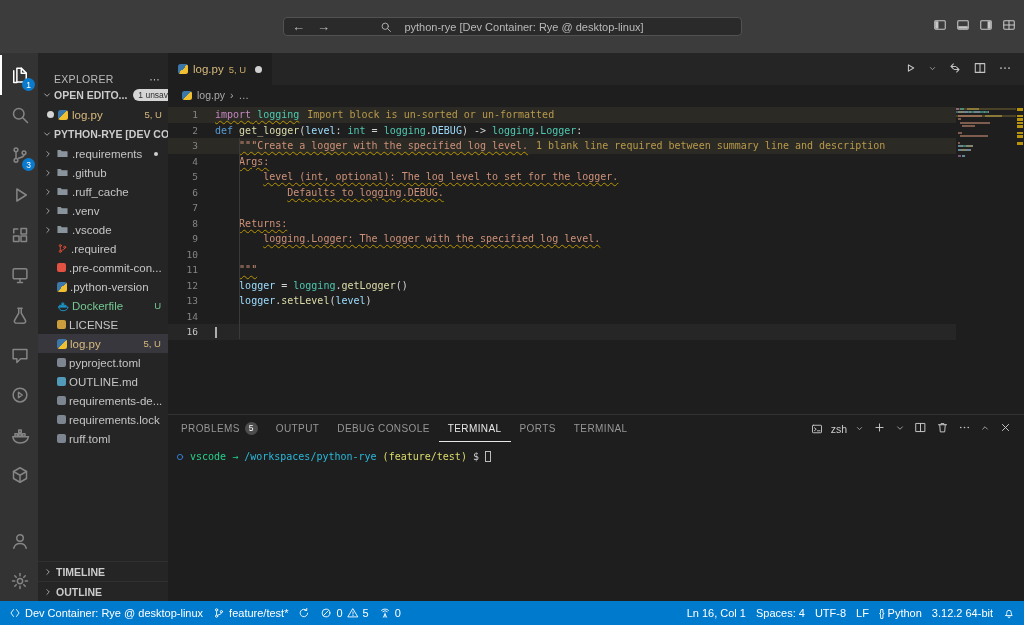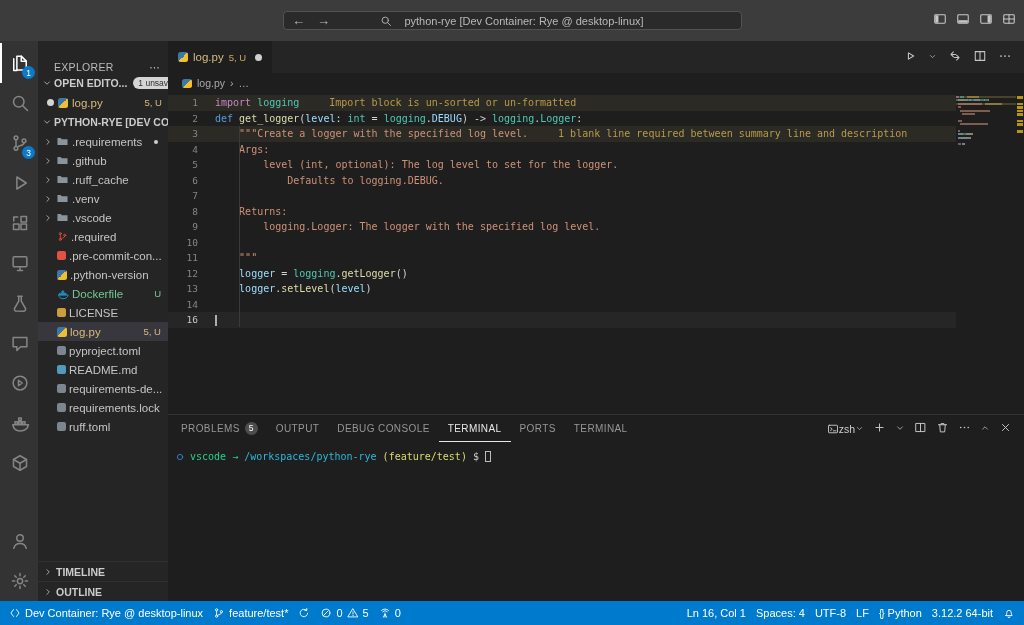--- a/index.html
+++ b/index.html
@@ -5,21 +5,21 @@
   *{box-sizing:border-box;margin:0;padding:0}
   html,body{width:1024px;height:625px;overflow:hidden}
   body{background:#1e1e1e;font-family:"Liberation Sans",sans-serif;font-size:12px;color:#cccccc}
   .app{display:flex;flex-direction:column;width:1024px;height:625px}
   .ic{display:inline-flex;align-items:center;justify-content:center;line-height:0;flex:0 0 auto}
 
   
   .titlebar{flex:0 0 24px;background:#3c3c3c;display:flex;align-items:center;position:relative}
   .tb-nav{position:absolute;left:292px;display:flex;gap:12px;color:#bdbdbd;font-size:13px}
   .tb-nav span{cursor:default}
-  .tb-search{margin:11px auto;width:459px;height:19px;background:#2a2a2a;border:1px solid #525252;border-radius:4px;display:flex;align-items:center;justify-content:center;gap:12px;color:#b9b9b9;font-size:11px;white-space:nowrap}
+  .tb-search{margin:17px auto;width:459px;height:19px;background:#2a2a2a;border:1px solid #525252;border-radius:4px;display:flex;align-items:center;justify-content:center;gap:12px;color:#b9b9b9;font-size:11px;white-space:nowrap}
   .tb-right{position:absolute;right:8px;display:flex;gap:9px;color:#c8c8c8}
 
   
   .main{flex:1;display:flex;min-height:0}
 
   
   .activitybar{flex:0 0 38px;background:#333333;display:flex;flex-direction:column;align-items:stretch;padding-top:2px}
   .ab-item{height:40px;display:flex;align-items:center;justify-content:center;color:#858585;position:relative;border-left:2px solid transparent}
   .ab-item.active{color:#ffffff;border-left-color:#ffffff}
   .ab-badge{position:absolute;right:3px;bottom:4px;background:#0a7acc;color:#fff;font-size:8.5px;min-width:13px;height:13px;border-radius:7px;display:flex;align-items:center;justify-content:center;padding:0 3px}
@@ -54,39 +54,39 @@
   .tab-actions{margin-left:auto;display:flex;align-items:center;gap:11px;padding-right:12px;color:#c5c5c5}
   .breadcrumb{flex:0 0 20px;background:#1e1e1e;display:flex;align-items:center;gap:5px;padding-left:14px;font-size:10.5px;color:#a9a9a9}
   .editor{flex:1;position:relative;overflow:hidden;background:#1e1e1e;font-family:"DejaVu Sans Mono",monospace;font-size:10px}
   #code{position:absolute;left:0;top:2px;right:68px}
   .cl{display:flex;height:15.5px;line-height:15.5px;position:relative}
   .cl.warnline{background:rgba(215,186,125,0.08)}
   .cl.curline{background:rgba(255,255,255,0.04)}
   .ln{flex:0 0 30px;text-align:right;color:#858585;font-size:9.5px}
   .curline .ln{color:#c6c6c6}
   .ct{padding-left:17px;white-space:pre}
-  .wavy{text-decoration-style:wavy;text-decoration-color:#b89500;text-decoration-thickness:1px;text-underline-offset:2px}
-  .diag{color:#b89a4b;padding-left:30px}
+  .wavy{text-decoration:underline;text-decoration-style:wavy;text-decoration-color:#b89500;text-decoration-thickness:1px;text-underline-offset:2px}
+  .diag{color:#b89a4b;padding-left:8px}
   .caret{display:inline-block;width:1.5px;height:11px;background:#aeafad;vertical-align:middle;margin-right:-1.5px}
   .guide{position:absolute;width:1px;background:#3a3a3a}
   .minimap{position:absolute;right:8px;top:3px;width:60px;bottom:0;overflow:hidden}
   .mm-line{display:flex;height:2px;margin-bottom:1.4px;overflow:hidden}
   .mm-line span{height:2px;flex:0 0 auto}
   .mm-line.warn{background:rgba(190,160,60,.28)}
   .ruler{position:absolute;right:0;top:0;width:8px;bottom:0}
   .ruler .mark{position:absolute;left:1px;width:6px;height:2.5px;background:#b8950a}
 
   
   .panel{flex:0 0 187px;background:#1e1e1e;border-top:1px solid #333333;display:flex;flex-direction:column}
   .ptabs{flex:0 0 27px;display:flex;align-items:stretch;padding:0 4px}
   .ptab{padding:0 9px;font-size:10px;letter-spacing:.4px;color:#969696;display:flex;align-items:center;gap:5px;border-bottom:1px solid transparent}
   .ptab.active{color:#e7e7e7;border-bottom-color:#e7e7e7}
   .pbadge{background:#4d4d4d;color:#ffffff;border-radius:8px;font-size:8.5px;min-width:13px;height:13px;display:flex;align-items:center;justify-content:center;padding:0 2px}
   .ptab-actions{margin-left:auto;display:flex;align-items:center;gap:9px;color:#c5c5c5;padding-right:8px}
-  .shell-pick{display:flex;align-items:center;gap:0;font-size:10.5px;color:#cccccc}
+  .shell-pick{display:flex;align-items:center;gap:8px;font-size:10.5px;color:#cccccc}
   .pcontent{flex:1;padding:9px 0 0 7px;font-family:"DejaVu Sans Mono",monospace;font-size:10px;display:flex;align-items:flex-start;gap:5px}
   .tline{display:flex;gap:6px;align-items:center}
   .term-deco{color:#3794ff;margin-top:1px}
   .t-user{color:#23d18b}.t-arrow{color:#23d18b}.t-path{color:#29b8db}.t-git{color:#dcdc6b}.t-prompt{color:#cccccc}
   .t-cursor{display:inline-block;width:6px;height:11px;border:1px solid #bbbbbb}
 
   
   .statusbar{flex:0 0 24px;background:#007acc;display:flex;align-items:stretch;justify-content:space-between;color:#ffffff;font-size:11px;padding:0 4px;overflow:hidden}
   .sb-left,.sb-right{display:flex;align-items:stretch}
   .st-item{display:flex;align-items:center;gap:4px;padding:0 5px;white-space:nowrap}
@@ -395,21 +395,21 @@
             <span class="dec" style="color: rgb(215, 186, 125);">5, U</span>
           </div>
           <div class="tr">
             <span class="fspacer"></span>
             <span class="sq" style="background: rgb(125, 133, 144);"></span>
             <span class="trl">pyproject.toml</span>
           </div>
           <div class="tr">
             <span class="fspacer"></span>
             <span class="sq" style="background: rgb(81, 154, 186);"></span>
-            <span class="trl">README.md</span>
+            <span class="trl">OUTLINE.md</span>
           </div>
           <div class="tr">
             <span class="fspacer"></span>
             <span class="sq" style="background: rgb(125, 133, 144);"></span>
             <span class="trl">requirements-de...</span>
           </div>
           <div class="tr">
             <span class="fspacer"></span>
             <span class="sq" style="background: rgb(125, 133, 144);"></span>
             <span class="trl">requirements.lock</span>

